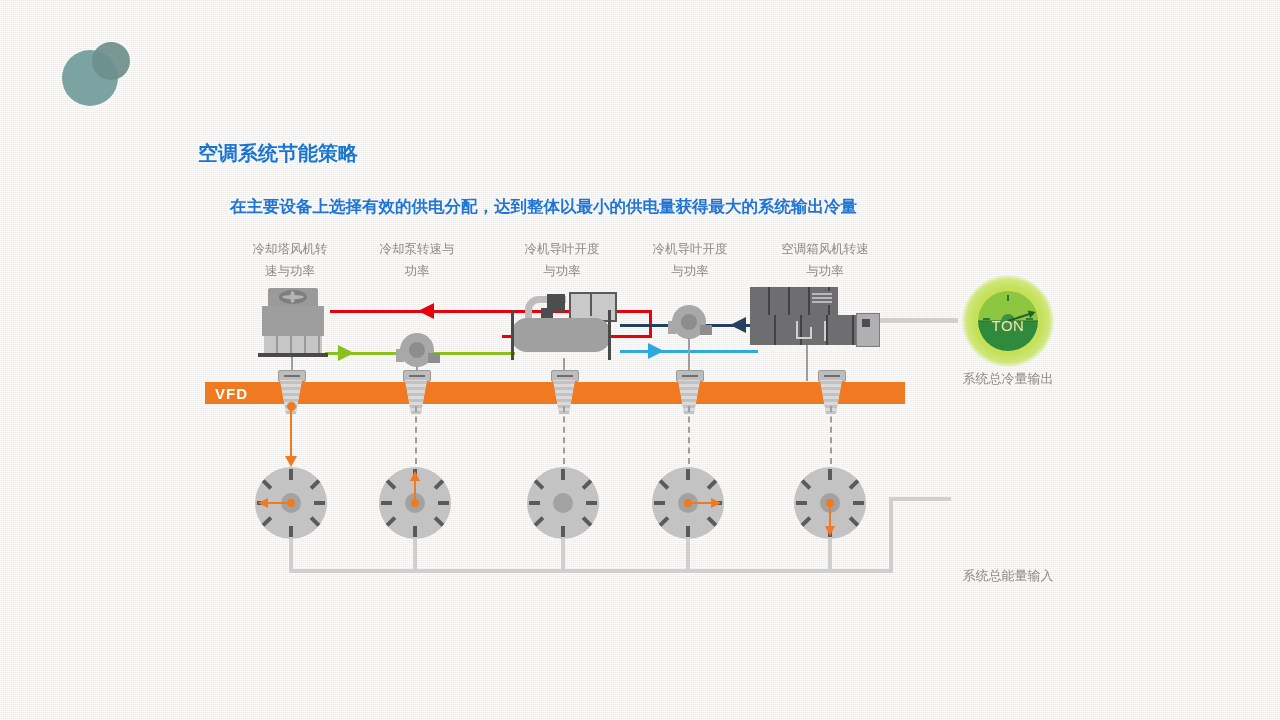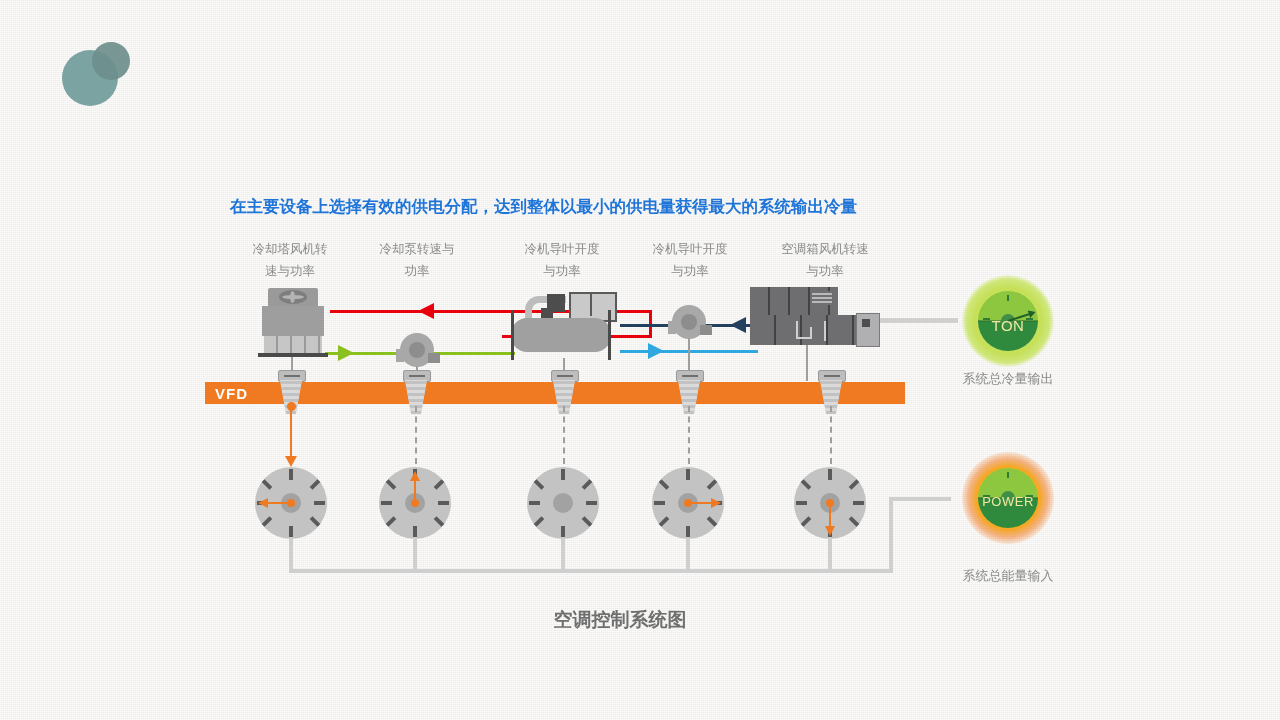--- a/index.html
+++ b/index.html
@@ -141,20 +141,21 @@
 
 <div class="paper-texture"></div>
 
 <div class="stage">
 
   <div class="logo">
     <div class="c1"></div>
     <div class="c2"></div>
   </div>
 
+  <div class="section-title">空调系统节能策略</div>
   <div class="section-lead">在主要设备上选择有效的供电分配，达到整体以最小的供电量获得最大的系统输出冷量</div>
 
   <div class="eq-cap" style="left:352px;top:238px;">
     <div>冷却泵转速与</div>
     <div>功率</div>
   </div>
   <div class="eq-cap" style="left:225px;top:238px;">
     <div>冷却塔风机转</div>
     <div>速与功率</div>
   </div>
@@ -363,28 +364,16 @@
       <div class="gtickt"></div>
       <div class="gtickl"></div>
       <div class="gtickr"></div>
       <div class="ghub"></div>
       <div class="gauge-needle" style="transform:rotate(-18deg);"></div>
     </div>
     <div class="gauge-text">TON</div>
   </div>
   <div class="gauge-caption" style="left:908px;top:370px;">系统总冷量输出</div>
 
-  <div class="gauge-wrap" style="left:962px;top:452px;">
-    <div class="gauge-halo" style="background:radial-gradient(circle, rgba(255,255,255,0) 30%, #ffe600 34%, #ffd000 40%, #f5a623 48%, rgba(240,122,33,.55) 60%, rgba(240,122,33,0) 74%);"></div>
-    <div class="gauge-face">
-      <div class="gline"></div>
-      <div class="gtickt"></div>
-      <div class="gtickl"></div>
-      <div class="gtickr"></div>
-      <div class="ghub"></div>
-    </div>
-    <div class="gauge-text" style="font-size:13px;">POWER</div>
-  </div>
   <div class="gauge-caption" style="left:908px;top:567px;">系统总能量输入</div>
 
-  <div class="diagram-caption">空调控制系统图</div>
 
 </div>
 
 </body></html>

